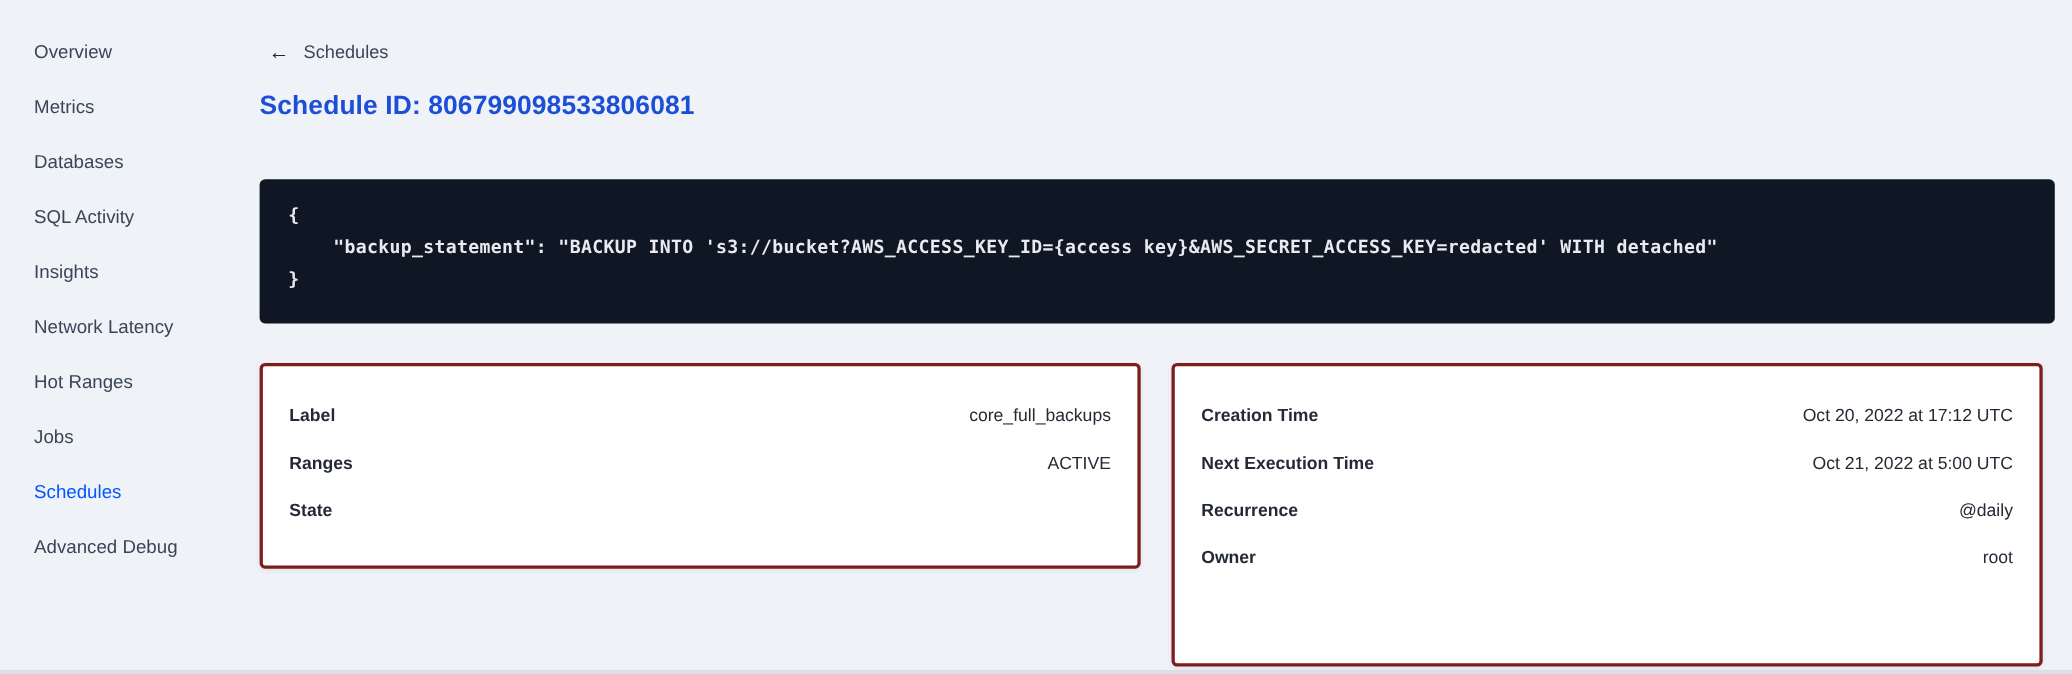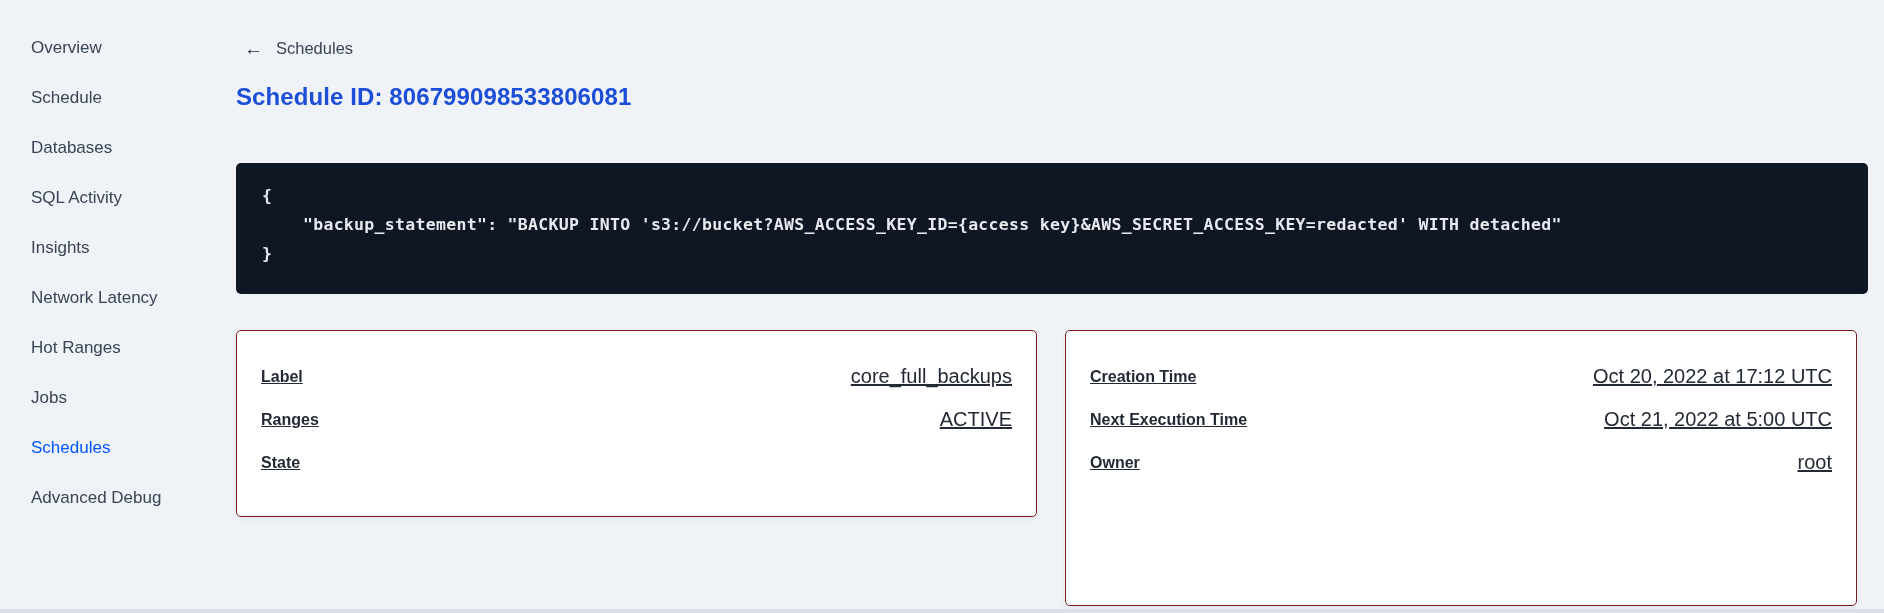--- a/index.html
+++ b/index.html
@@ -51,53 +51,52 @@
     margin: 0; padding: 18px 26px;
     font-family: "DejaVu Sans Mono", monospace;
     font-size: 16.5px; font-weight: bold; line-height: 29px;
     letter-spacing: 0.3px;
     color: #e8eaf0; white-space: pre;
   }
 
   
   .card {
     position: absolute; background: #ffffff;
-    border: 1px solid #7f1d1d; border-radius: 5px;
+    border: 3px solid #7f1d1d; border-radius: 5px;
     box-shadow: 0 2px 5px rgba(56, 76, 108, 0.08);
     padding: 24px 24px 0 24px;
-    text-decoration: underline;
   }
   .card.left  { left: 236px;  top: 330px; width: 801px; height: 187px; }
   .card.right { left: 1065px; top: 330px; width: 792px; height: 276px; }
 
   .detail-row {
     height: 43px; display: flex; align-items: center;
     justify-content: space-between;
   }
   .detail-row .row-label { font-size: 16px; font-weight: bold; color: #242a35; }
-  .detail-row .row-value { font-size: 20px; color: #242a35; text-align: center; }
+  .detail-row .row-value { font-size: 16px; color: #242a35; text-align: center; }
 
   .bottom-strip {
     position: absolute; left: 0; bottom: 0; width: 1884px; height: 4px;
     background: #d9dee7;
   }
 </style>
 </head>
 <body>
 
 <div class="main">
 
   <nav class="sidebar">
 
       <div class="nav-item">
         <span>Overview</span>
       </div>
 
       <div class="nav-item">
-        <span>Schedule</span>
+        <span>Metrics</span>
       </div>
 
       <div class="nav-item">
         <span>Databases</span>
       </div>
 
       <div class="nav-item">
         <span>SQL Activity</span>
       </div>
 
@@ -162,20 +161,24 @@
       <div class="detail-row">
         <span class="row-label">Creation Time</span>
         <span class="row-value">Oct 20, 2022 at 17:12 UTC</span>
       </div>
 
       <div class="detail-row">
         <span class="row-label">Next Execution Time</span>
         <span class="row-value">Oct 21, 2022 at 5:00 UTC</span>
       </div>
 
+      <div class="detail-row">
+        <span class="row-label">Recurrence</span>
+        <span class="row-value">@daily</span>
+      </div>
 
 
       <div class="detail-row">
         <span class="row-label">Owner</span>
         <span class="row-value">root</span>
       </div>
     </section>
 
   <div class="bottom-strip"></div>
 

